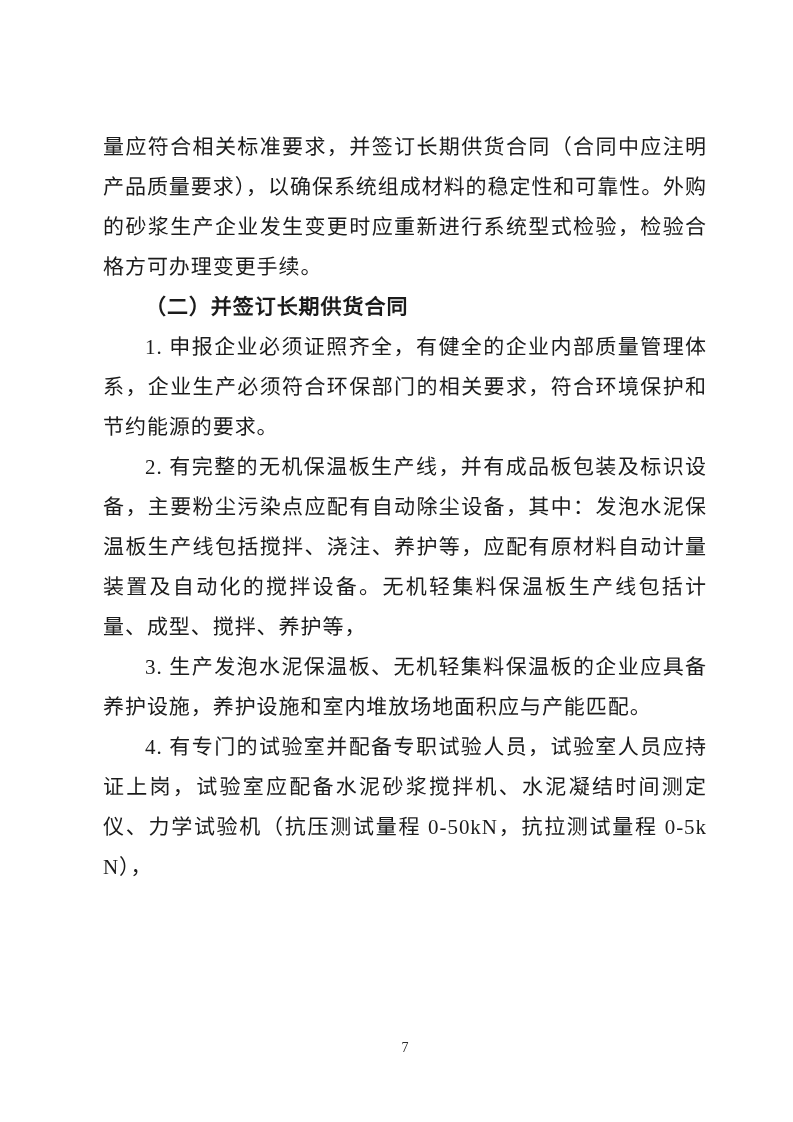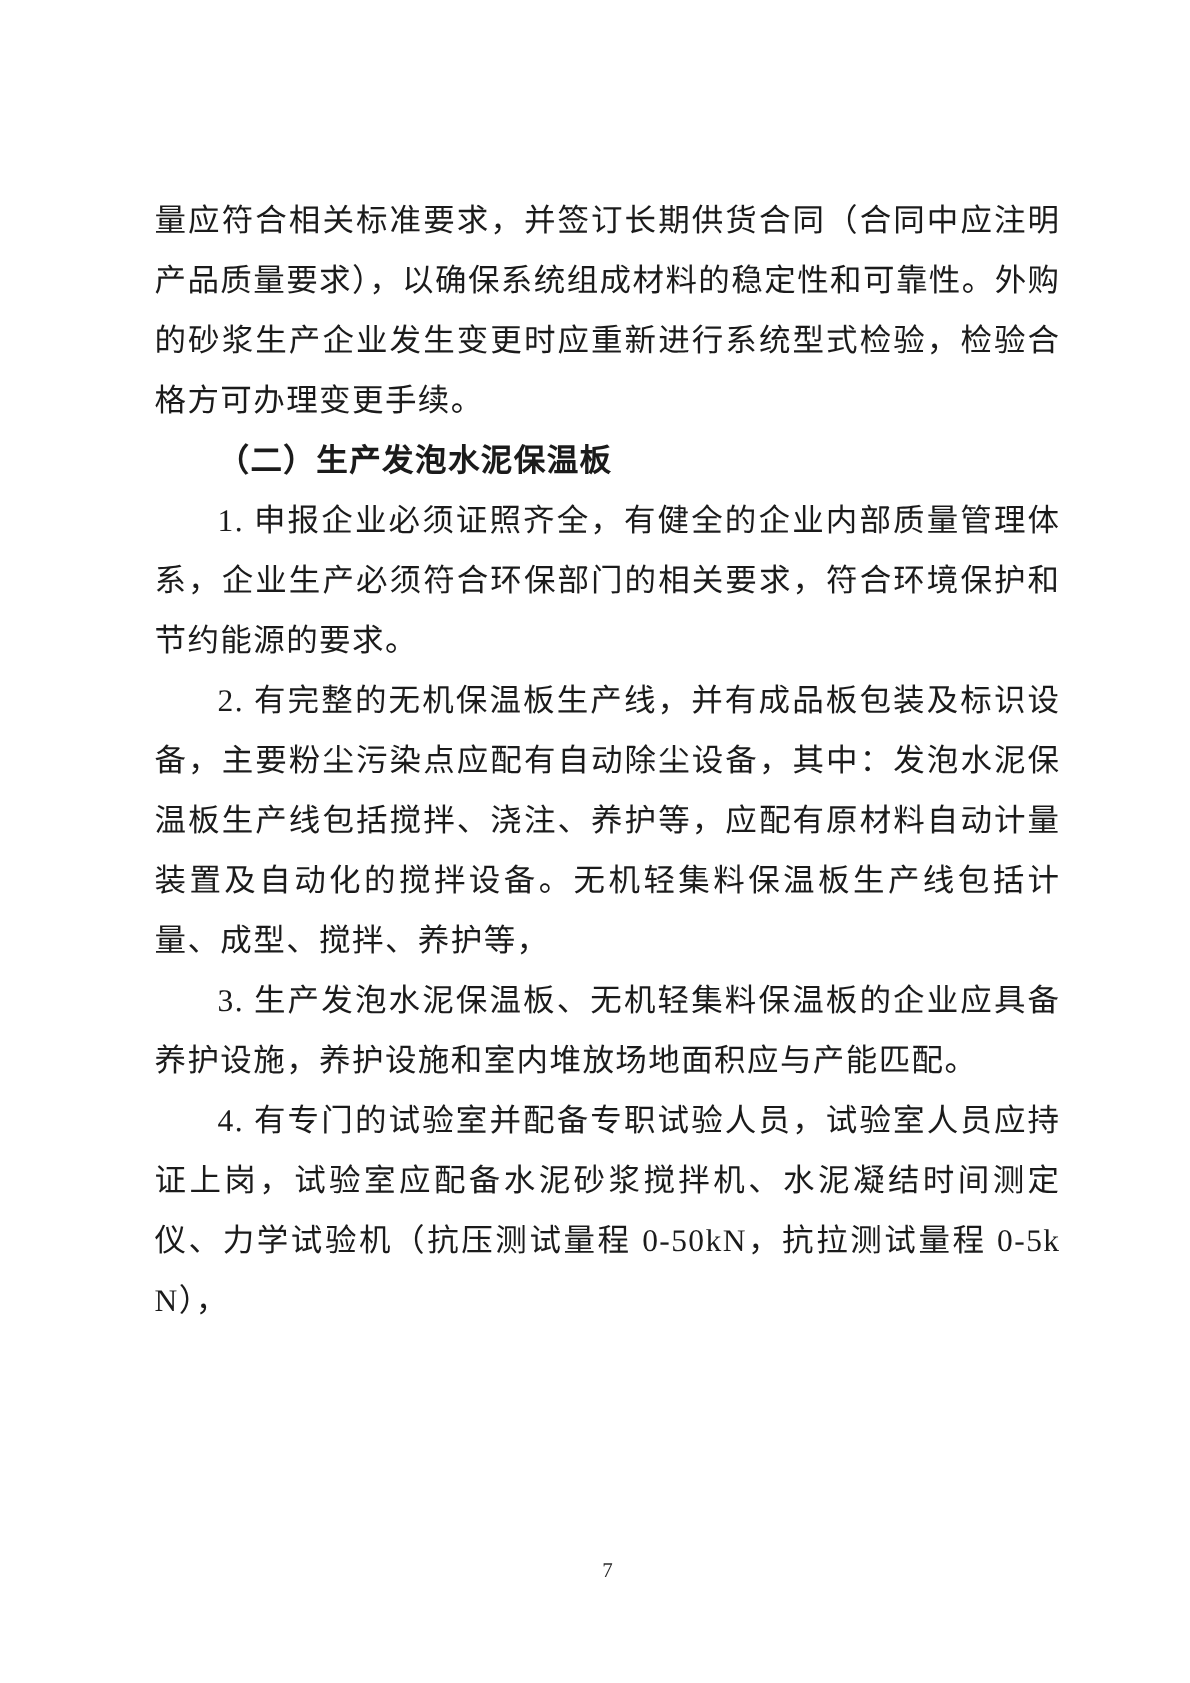--- a/index.html
+++ b/index.html
@@ -49,21 +49,21 @@
     color: #2a2a2a;
     letter-spacing: 0;
   }
 </style>
 </head>
 <body>
 
 <div class="page">
   <div class="content">
     <p>量应符合相关标准要求，并签订长期供货合同（合同中应注明产品质量要求），以确保系统组成材料的稳定性和可靠性。外购的砂浆生产企业发生变更时应重新进行系统型式检验，检验合格方可办理变更手续。</p>
-    <p class="heading">（二）生产发泡水泥保温板</p>
+    <p class="heading">（二）并签订长期供货合同</p>
     <p class="para-indent">1. 申报企业必须证照齐全，有健全的企业内部质量管理体系，企业生产必须符合环保部门的相关要求，符合环境保护和节约能源的要求。</p>
     <p class="para-indent">2. 有完整的无机保温板生产线，并有成品板包装及标识设备，主要粉尘污染点应配有自动除尘设备，其中：发泡水泥保温板生产线包括搅拌、浇注、养护等，应配有原材料自动计量装置及自动化的搅拌设备。无机轻集料保温板生产线包括计量、成型、搅拌、养护等，</p>
     <p class="para-indent">3. 生产发泡水泥保温板、无机轻集料保温板的企业应具备养护设施，养护设施和室内堆放场地面积应与产能匹配。</p>
     <p class="para-indent">4. 有专门的试验室并配备专职试验人员，试验室人员应持证上岗，试验室应配备水泥砂浆搅拌机、水泥凝结时间测定仪、力学试验机（抗压测试量程 0-50kN，抗拉测试量程 0-5kN），</p>
   </div>
 
   <div class="page-footer">7</div>
 </div>
 
 </body></html>

